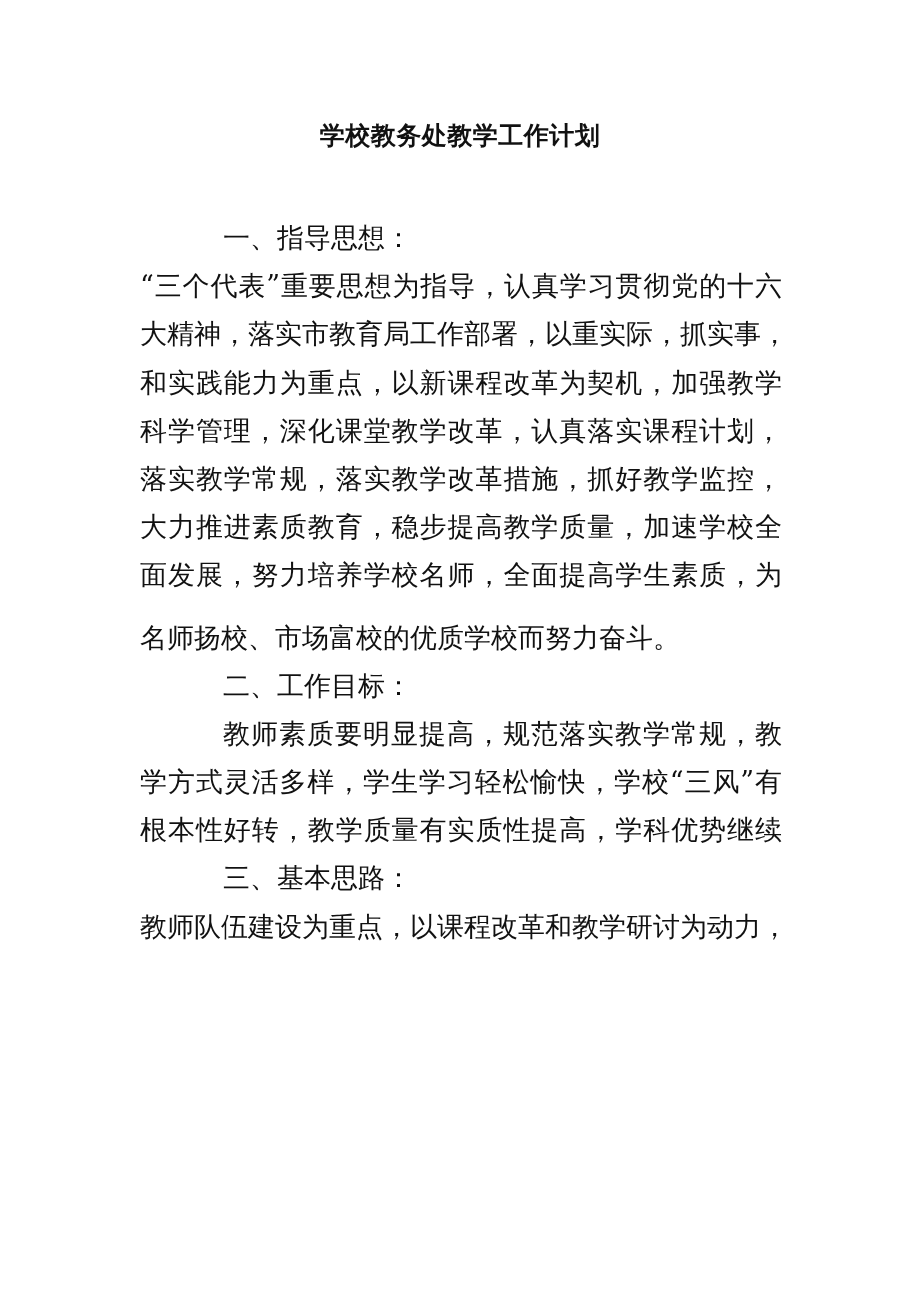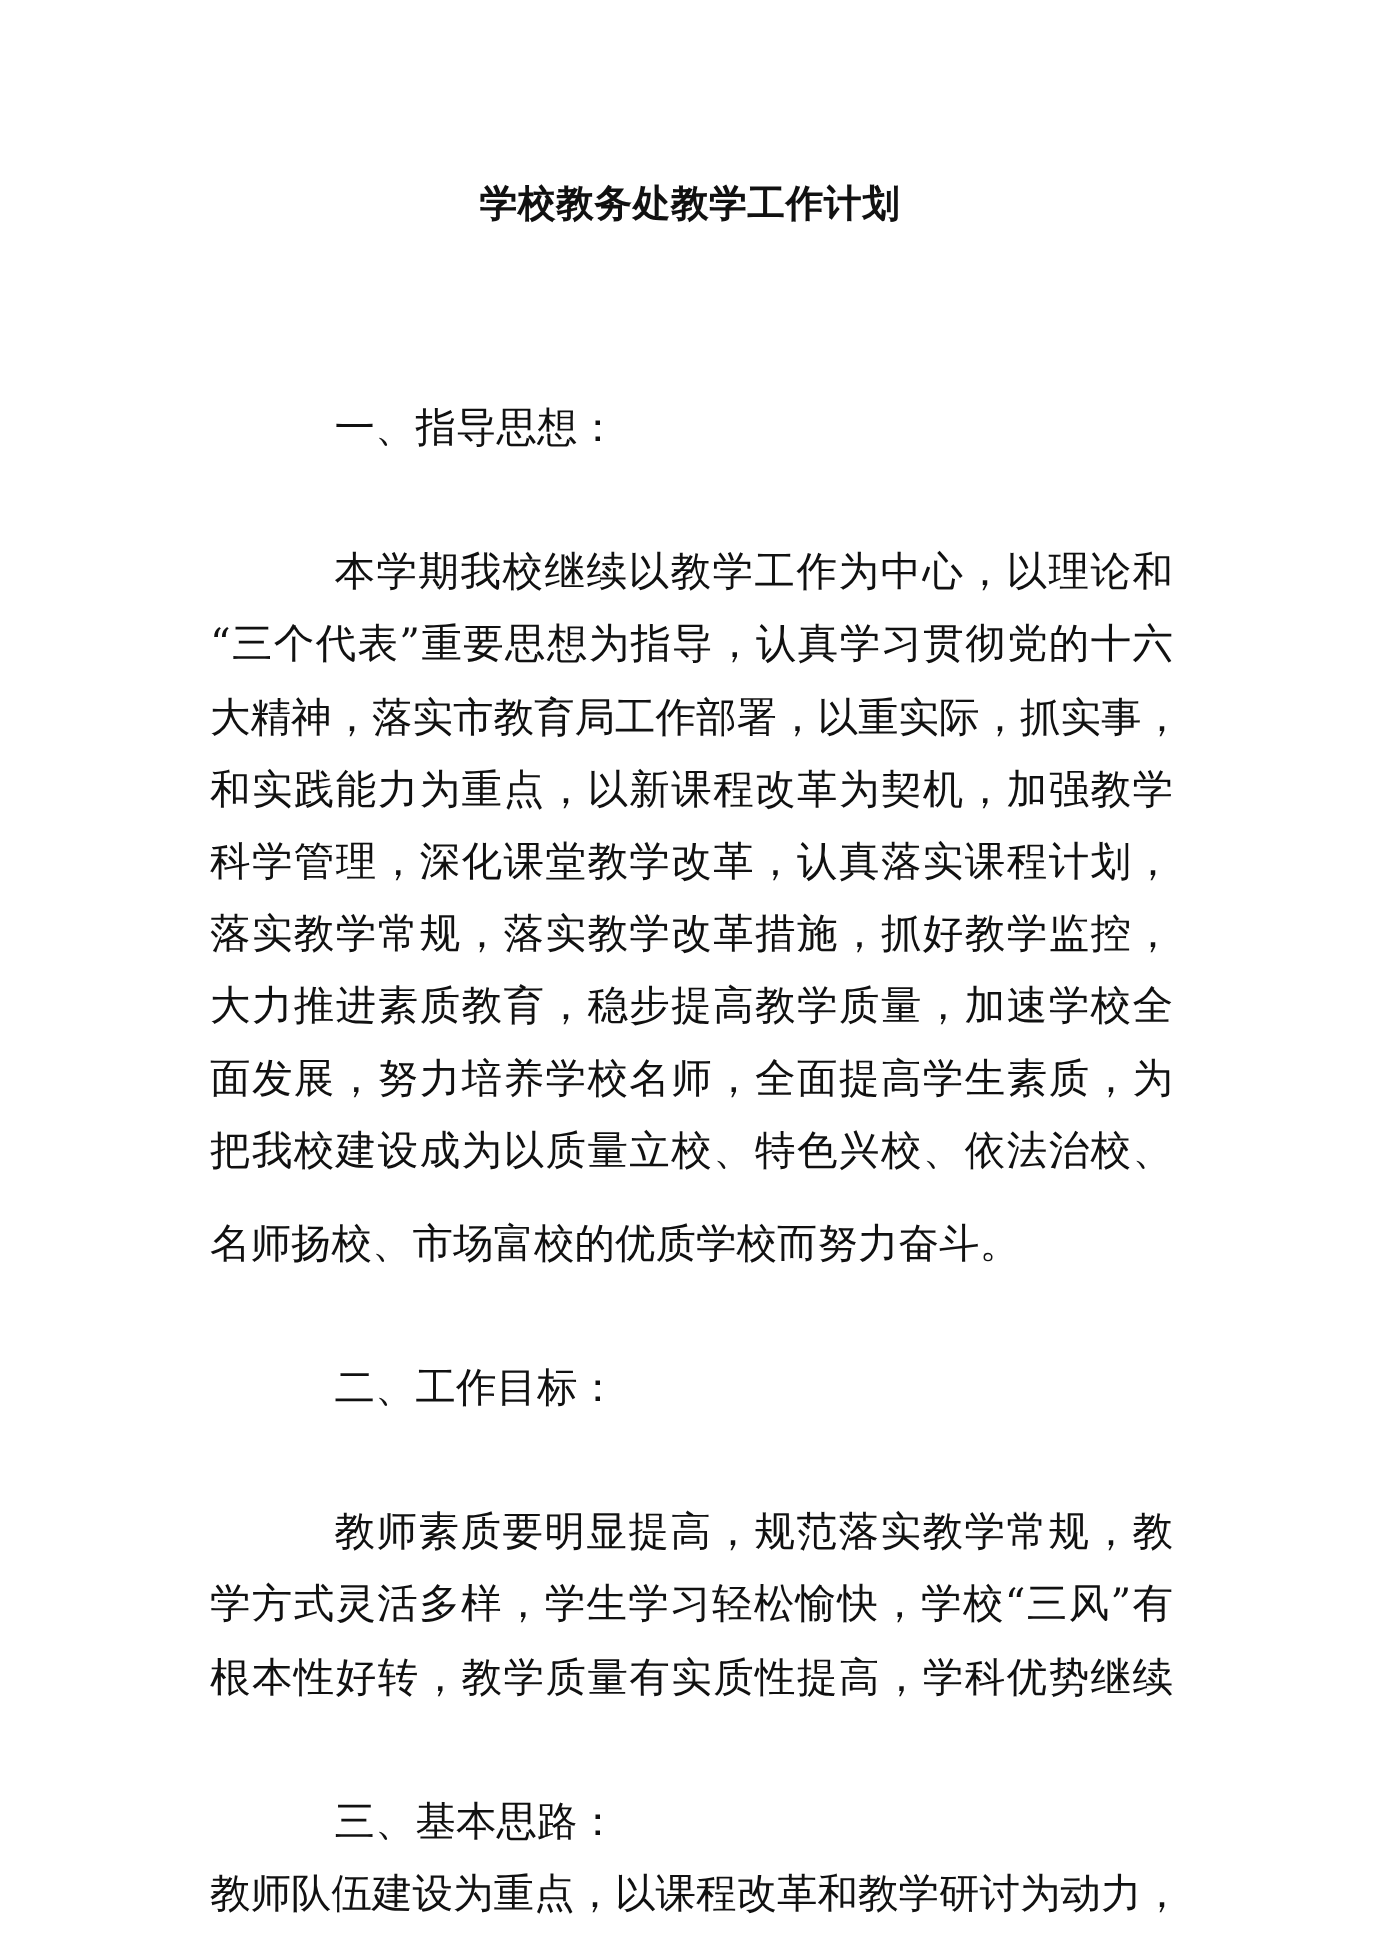--- a/index.html
+++ b/index.html
@@ -45,48 +45,45 @@
       height: 48.2px;
       line-height: 48.2px;
       font-size: 27px;
       white-space: nowrap;
       text-align: justify;
       text-align-last: justify;
       color: #111;
     }
     .line.indent {
       padding-left: 83px;
-      margin-top: 48px;
     }
     .line.last {
       text-align-last: left;
       margin-top: 14px;
     }
     .line.heading {
       text-align-last: left;
     }
   </style>
 </head>
 <body>
 
 <div class="page">
   <div class="title">学校教务处教学工作计划</div>
 
   <div class="body">
 
     <div class="line indent heading">一、指导思想：</div>
-    <div class="line indent">本学期我校继续以教学工作为中心，以理论和</div>
     <div class="line">“三个代表”重要思想为指导，认真学习贯彻党的十六</div>
     <div class="line">大精神，落实市教育局工作部署，以重实际，抓实事，</div>
     <div class="line">和实践能力为重点，以新课程改革为契机，加强教学</div>
     <div class="line">科学管理，深化课堂教学改革，认真落实课程计划，</div>
     <div class="line">落实教学常规，落实教学改革措施，抓好教学监控，</div>
     <div class="line">大力推进素质教育，稳步提高教学质量，加速学校全</div>
     <div class="line">面发展，努力培养学校名师，全面提高学生素质，为</div>
-    <div class="line">把我校建设成为以质量立校、特色兴校、依法治校、</div>
     <div class="line last">名师扬校、市场富校的优质学校而努力奋斗。</div>
 
     <div class="line indent heading">二、工作目标：</div>
     <div class="line indent">教师素质要明显提高，规范落实教学常规，教</div>
     <div class="line">学方式灵活多样，学生学习轻松愉快，学校“三风”有</div>
     <div class="line">根本性好转，教学质量有实质性提高，学科优势继续</div>
 
     <div class="line indent heading">三、基本思路：</div>
     <div class="line">教师队伍建设为重点，以课程改革和教学研讨为动力，</div>
   </div>

